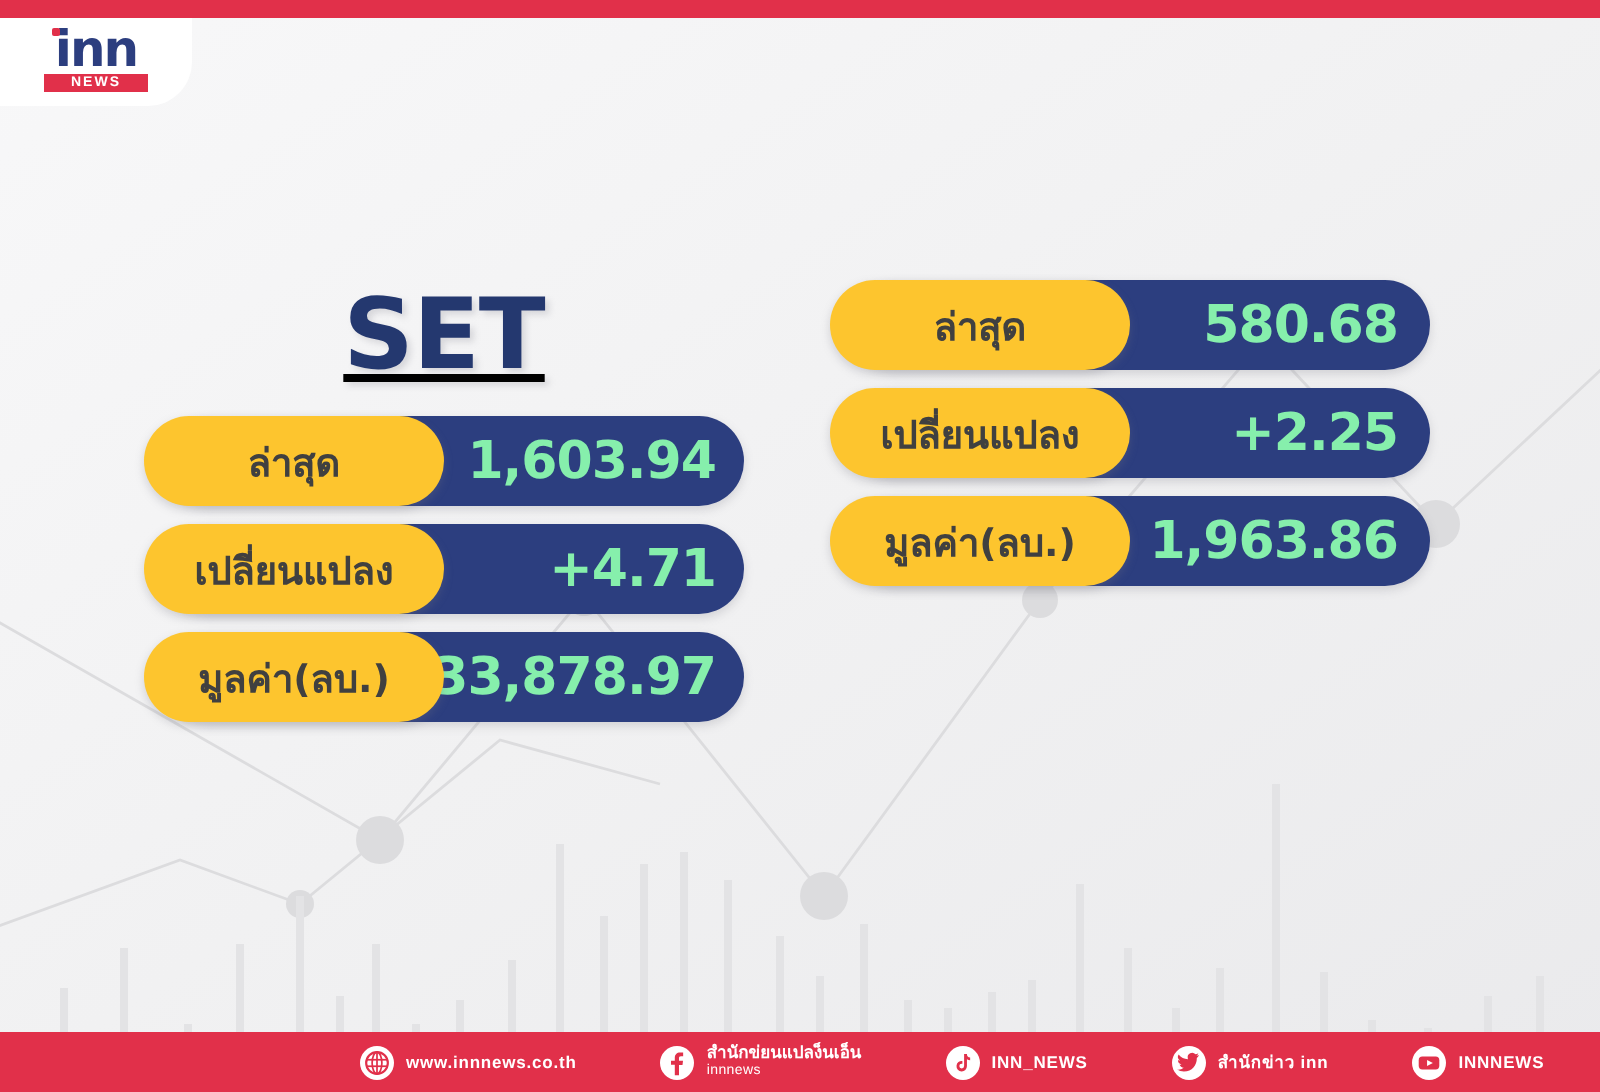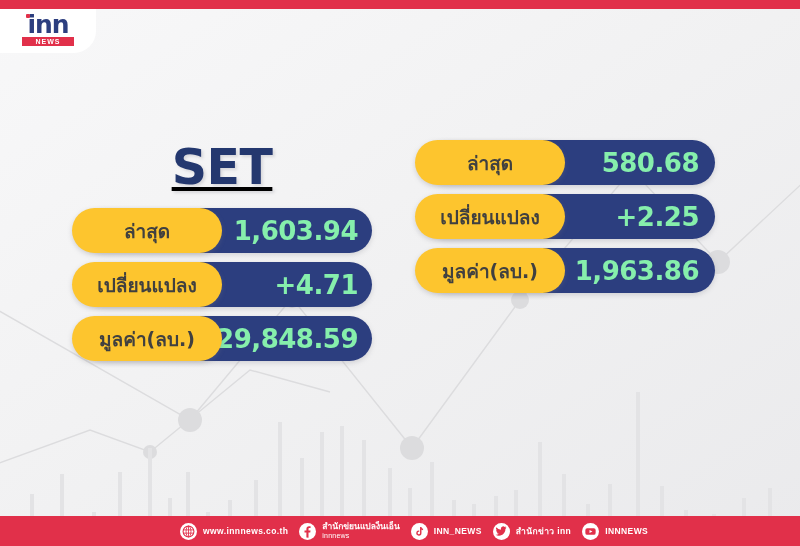--- a/index.html
+++ b/index.html
@@ -144,21 +144,21 @@
   .panel.mai .row-value { padding-right: 16px; }
 
   
   .footer {
     position: absolute; left: 0; bottom: 0;
     width: 800px; height: 30px;
     background: #e1304a;
     z-index: 6;
     display: flex; align-items: center;
     padding-left: 180px;
-    gap: 11px;
+    gap: 42px;
   }
   .fitem { display: flex; align-items: center; gap: 6px; }
   .fbadge {
     width: 17px; height: 17px;
     border-radius: 50%;
     background: #ffffff;
     display: flex; align-items: center; justify-content: center;
     flex: 0 0 auto;
   }
   .fbadge svg { display: block; }
@@ -273,21 +273,21 @@
           <div class="row-value">
             <span>+4.71</span>
           </div>
           <div class="row-label">
             <span>เปลี่ยนแปลง</span>
           </div>
         </div>
 
         <div class="row">
           <div class="row-value">
-            <span>29,848.59</span>
+            <span>33,878.97</span>
           </div>
           <div class="row-label">
             <span>มูลค่า(ลบ.)</span>
           </div>
         </div>
 
       </div>
     </div>
 
     <div class="panel mai">

